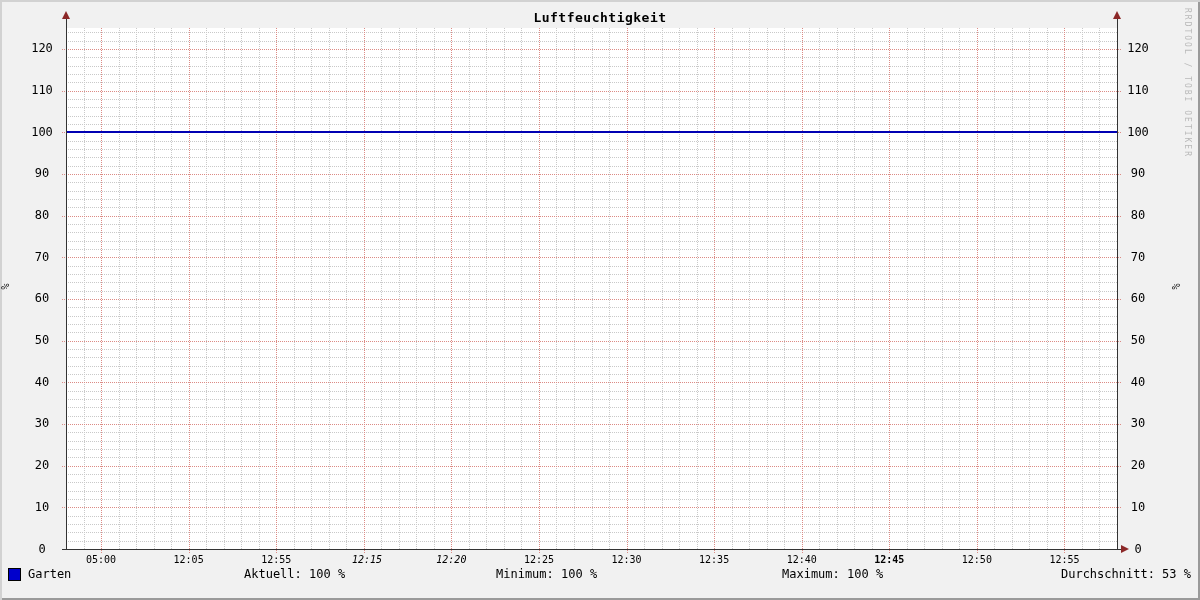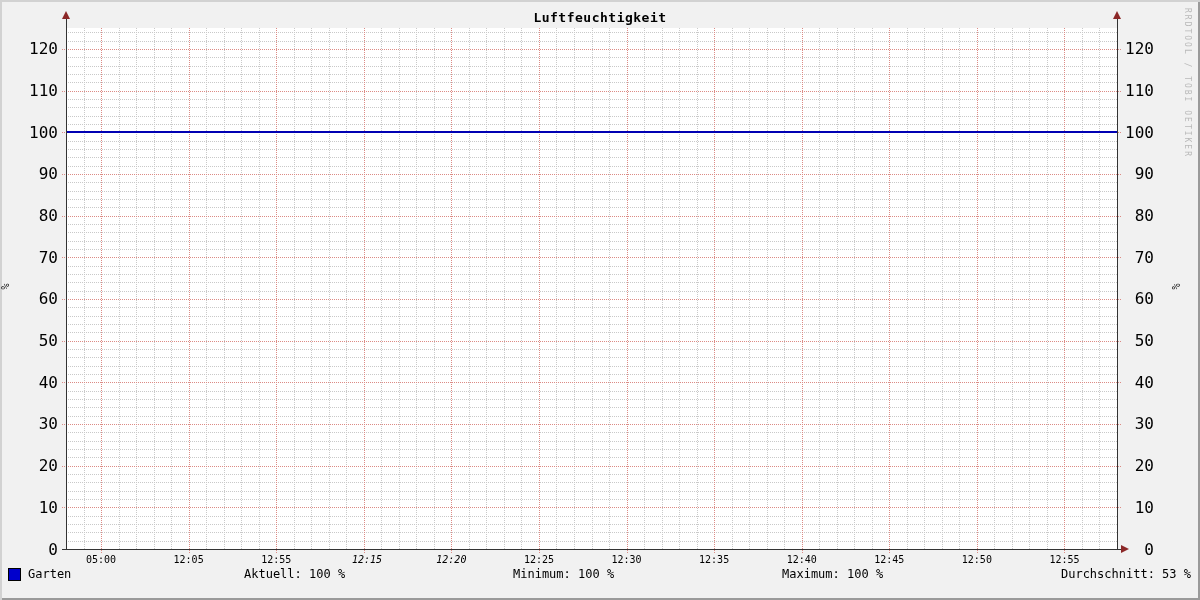--- a/index.html
+++ b/index.html
@@ -20,34 +20,34 @@
   .yaxis{position:absolute;top:16px;width:1px;height:533px;background:#333}
   .yaxis.left{left:66px}.yaxis.right{left:1117px}
   .xaxis{position:absolute;left:62px;top:549px;width:1060px;height:1px;background:#333}
   .arrow-up{position:absolute;top:11px;width:0;height:0;
             border-left:4px solid transparent;border-right:4px solid transparent;
             border-bottom:8px solid #8c2828}
   .arrow-up.left{left:62px}.arrow-up.right{left:1113px}
   .arrow-right{position:absolute;left:1121px;top:545px;width:0;height:0;
                border-top:4px solid transparent;border-bottom:4px solid transparent;
                border-left:8px solid #8c2828}
-  .ylab{position:absolute;width:32px;font-size:16px;line-height:11px;text-align:right;color:#000}
+  .ylab{position:absolute;width:32px;font-size:12px;line-height:11px;text-align:center;color:#000}
   .ylab.l{left:26px}.ylab.r{left:1122px}
   .xlab{position:absolute;top:554px;width:44px;font-size:10px;text-align:center;color:#000}
   .unit{position:absolute;font-size:10px;color:#111}
   .unit-left{left:2px;top:281px;transform:rotate(-90deg)}
   .unit-right{left:1172px;top:281px;transform:rotate(90deg)}
   .watermark{position:absolute;left:1183px;top:8px;writing-mode:vertical-rl;
              font-size:8px;letter-spacing:2px;color:#b9b9b9}
   .legend-swatch{position:absolute;left:8px;top:568px;width:11px;height:11px;
                  border:1px solid #000;background:#0000cc}
   .legend-text{position:absolute;top:567px;font-size:12px;color:#000;white-space:pre}
   .lg-series{left:28px}
   .lg-aktuell{left:244px}
-  .lg-minimum{left:513px}
+  .lg-minimum{left:496px}
   .lg-maximum{left:782px}
   .lg-durchschnitt{right:9px}
   .footer{position:absolute;top:584px;left:0;width:100%;text-align:center;
           font-size:9px;color:#9a9a9a}
 </style>
 </head>
 <body>
 
 <div class="frame">
   <div class="title">Luftfeuchtigkeit</div>
@@ -204,21 +204,21 @@
       <div class="ylab r" style="top: 43.34px;">120</div>
       <div class="xlab" style="left: 79.0333px;">05:00</div>
       <div class="xlab" style="left: 166.617px;">12:05</div>
       <div class="xlab" style="left: 254.2px;">12:55</div>
       <div class="xlab" style="left: 345px; font-style: italic;">12:15</div>
       <div class="xlab" style="left: 429.367px; font-style: italic;">12:20</div>
       <div class="xlab" style="left: 516.95px;">12:25</div>
       <div class="xlab" style="left: 604.533px;">12:30</div>
       <div class="xlab" style="left: 692.117px;">12:35</div>
       <div class="xlab" style="left: 779.7px;">12:40</div>
-      <div class="xlab" style="left: 867.283px;">12:45</div>
+      <div class="xlab" style="left: 867.283px; font-weight: bold;">12:45</div>
       <div class="xlab" style="left: 954.867px;">12:50</div>
       <div class="xlab" style="left: 1042.45px;">12:55</div>
     </div>
 
   <div class="yaxis left"></div>
   <div class="yaxis right"></div>
   <div class="xaxis"></div>
   <div class="arrow-up left"></div>
   <div class="arrow-up right"></div>
   <div class="arrow-right"></div>

